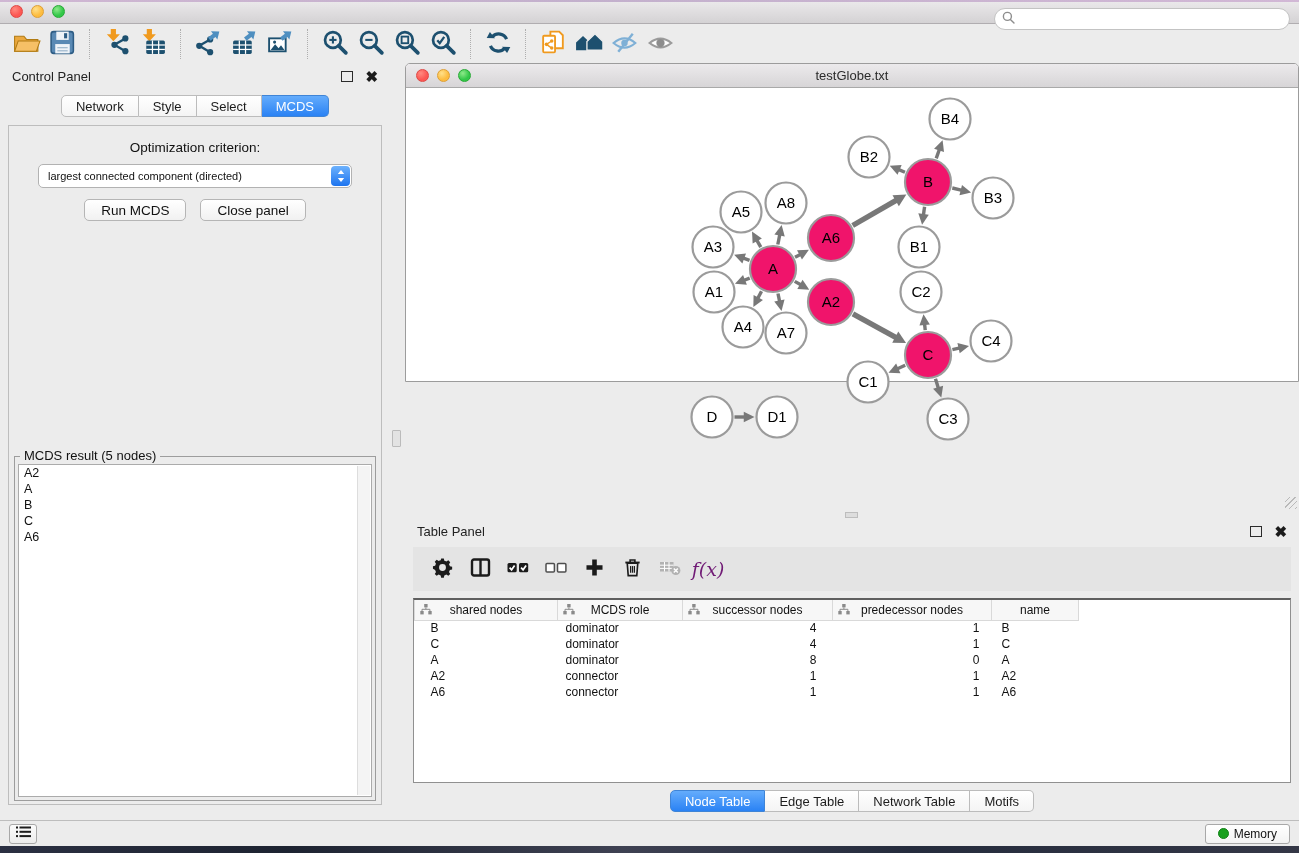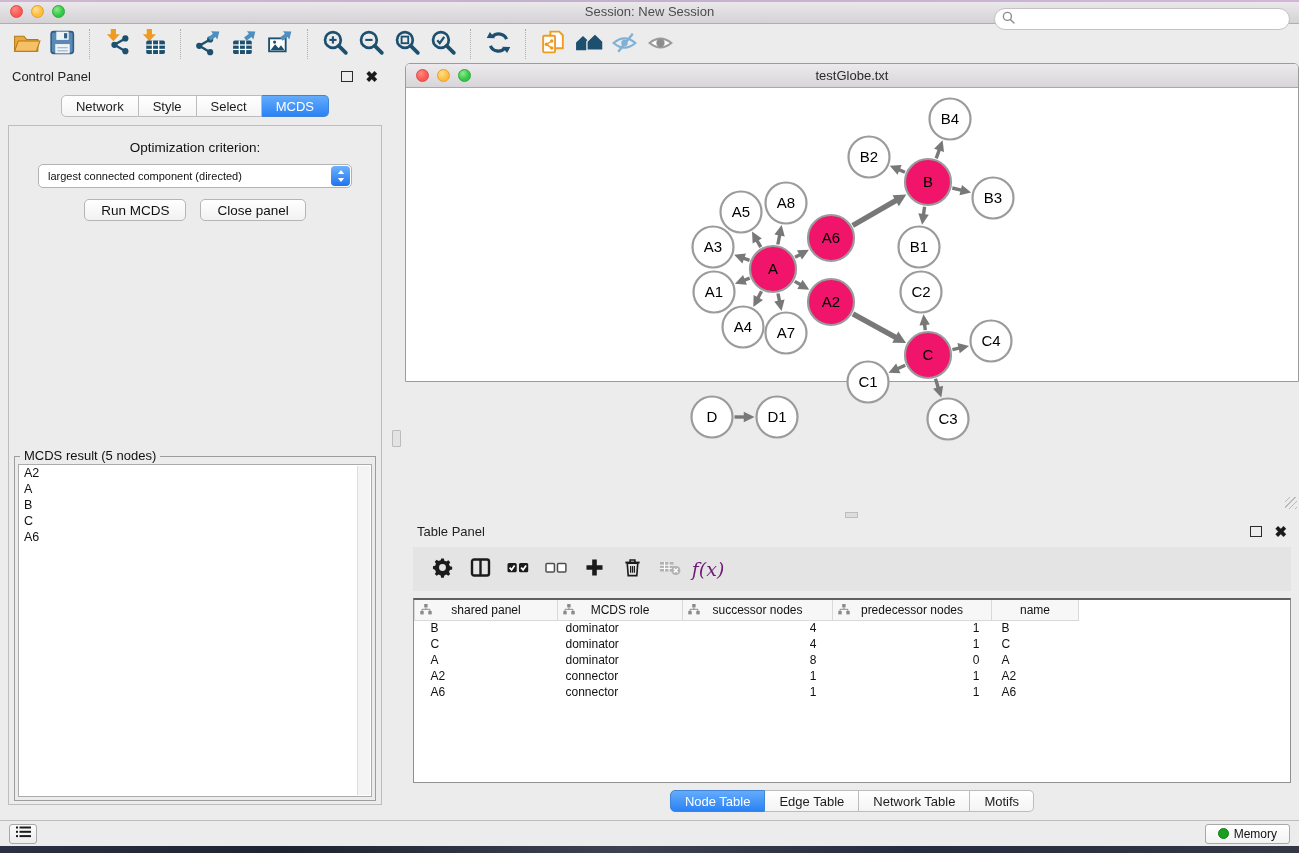--- a/index.html
+++ b/index.html
@@ -101,21 +101,20 @@
 </style>
 </head>
 <body>
 
 <div id="titlebar">
   <div class="lights">
     <span class="light red"></span>
     <span class="light yellow"></span>
     <span class="light green"></span>
   </div>
-  <div id="app-title">Session: New Session</div>
 </div>
 
 <div id="toolbar">
     <button class="tb-btn">
       <span><svg width="29" height="29" viewBox="0 0 28 28">
           <path d="M2.5 8 h9 l2.5 3 H25 v11.5 H2.5 z" fill="#eba83e" stroke="#b07a12"></path>
           <path d="M2.5 22.5 L6 12.5 h21 l-3.5 10 z" fill="#f6c066" stroke="#b07a12"></path>
         </svg></span>
     </button>
     <button class="tb-btn">
@@ -602,21 +601,21 @@
             <th>
               <span class="h-icon"><svg width="12" height="11" viewBox="0 0 12 11">
                   <g fill="#8a8a8a">
                     <rect x="4.2" y="0" width="3.4" height="3.4"></rect>
                     <rect x="0.3" y="7" width="3.4" height="3.4"></rect>
                     <rect x="8.3" y="7" width="3.4" height="3.4"></rect>
                   </g>
                   <path d="M5.9 3.4 V5.3 M2 7 V5.3 H9.9 V7" fill="none" stroke="#8a8a8a" stroke-width="1"></path>
                 </svg></span>
               <span class="th-inner">
-                <span>shared panel</span>
+                <span>shared nodes</span>
               </span>
             </th>
             <th>
               <span class="h-icon"><svg width="12" height="11" viewBox="0 0 12 11">
                   <g fill="#8a8a8a">
                     <rect x="4.2" y="0" width="3.4" height="3.4"></rect>
                     <rect x="0.3" y="7" width="3.4" height="3.4"></rect>
                     <rect x="8.3" y="7" width="3.4" height="3.4"></rect>
                   </g>
                   <path d="M5.9 3.4 V5.3 M2 7 V5.3 H9.9 V7" fill="none" stroke="#8a8a8a" stroke-width="1"></path>

